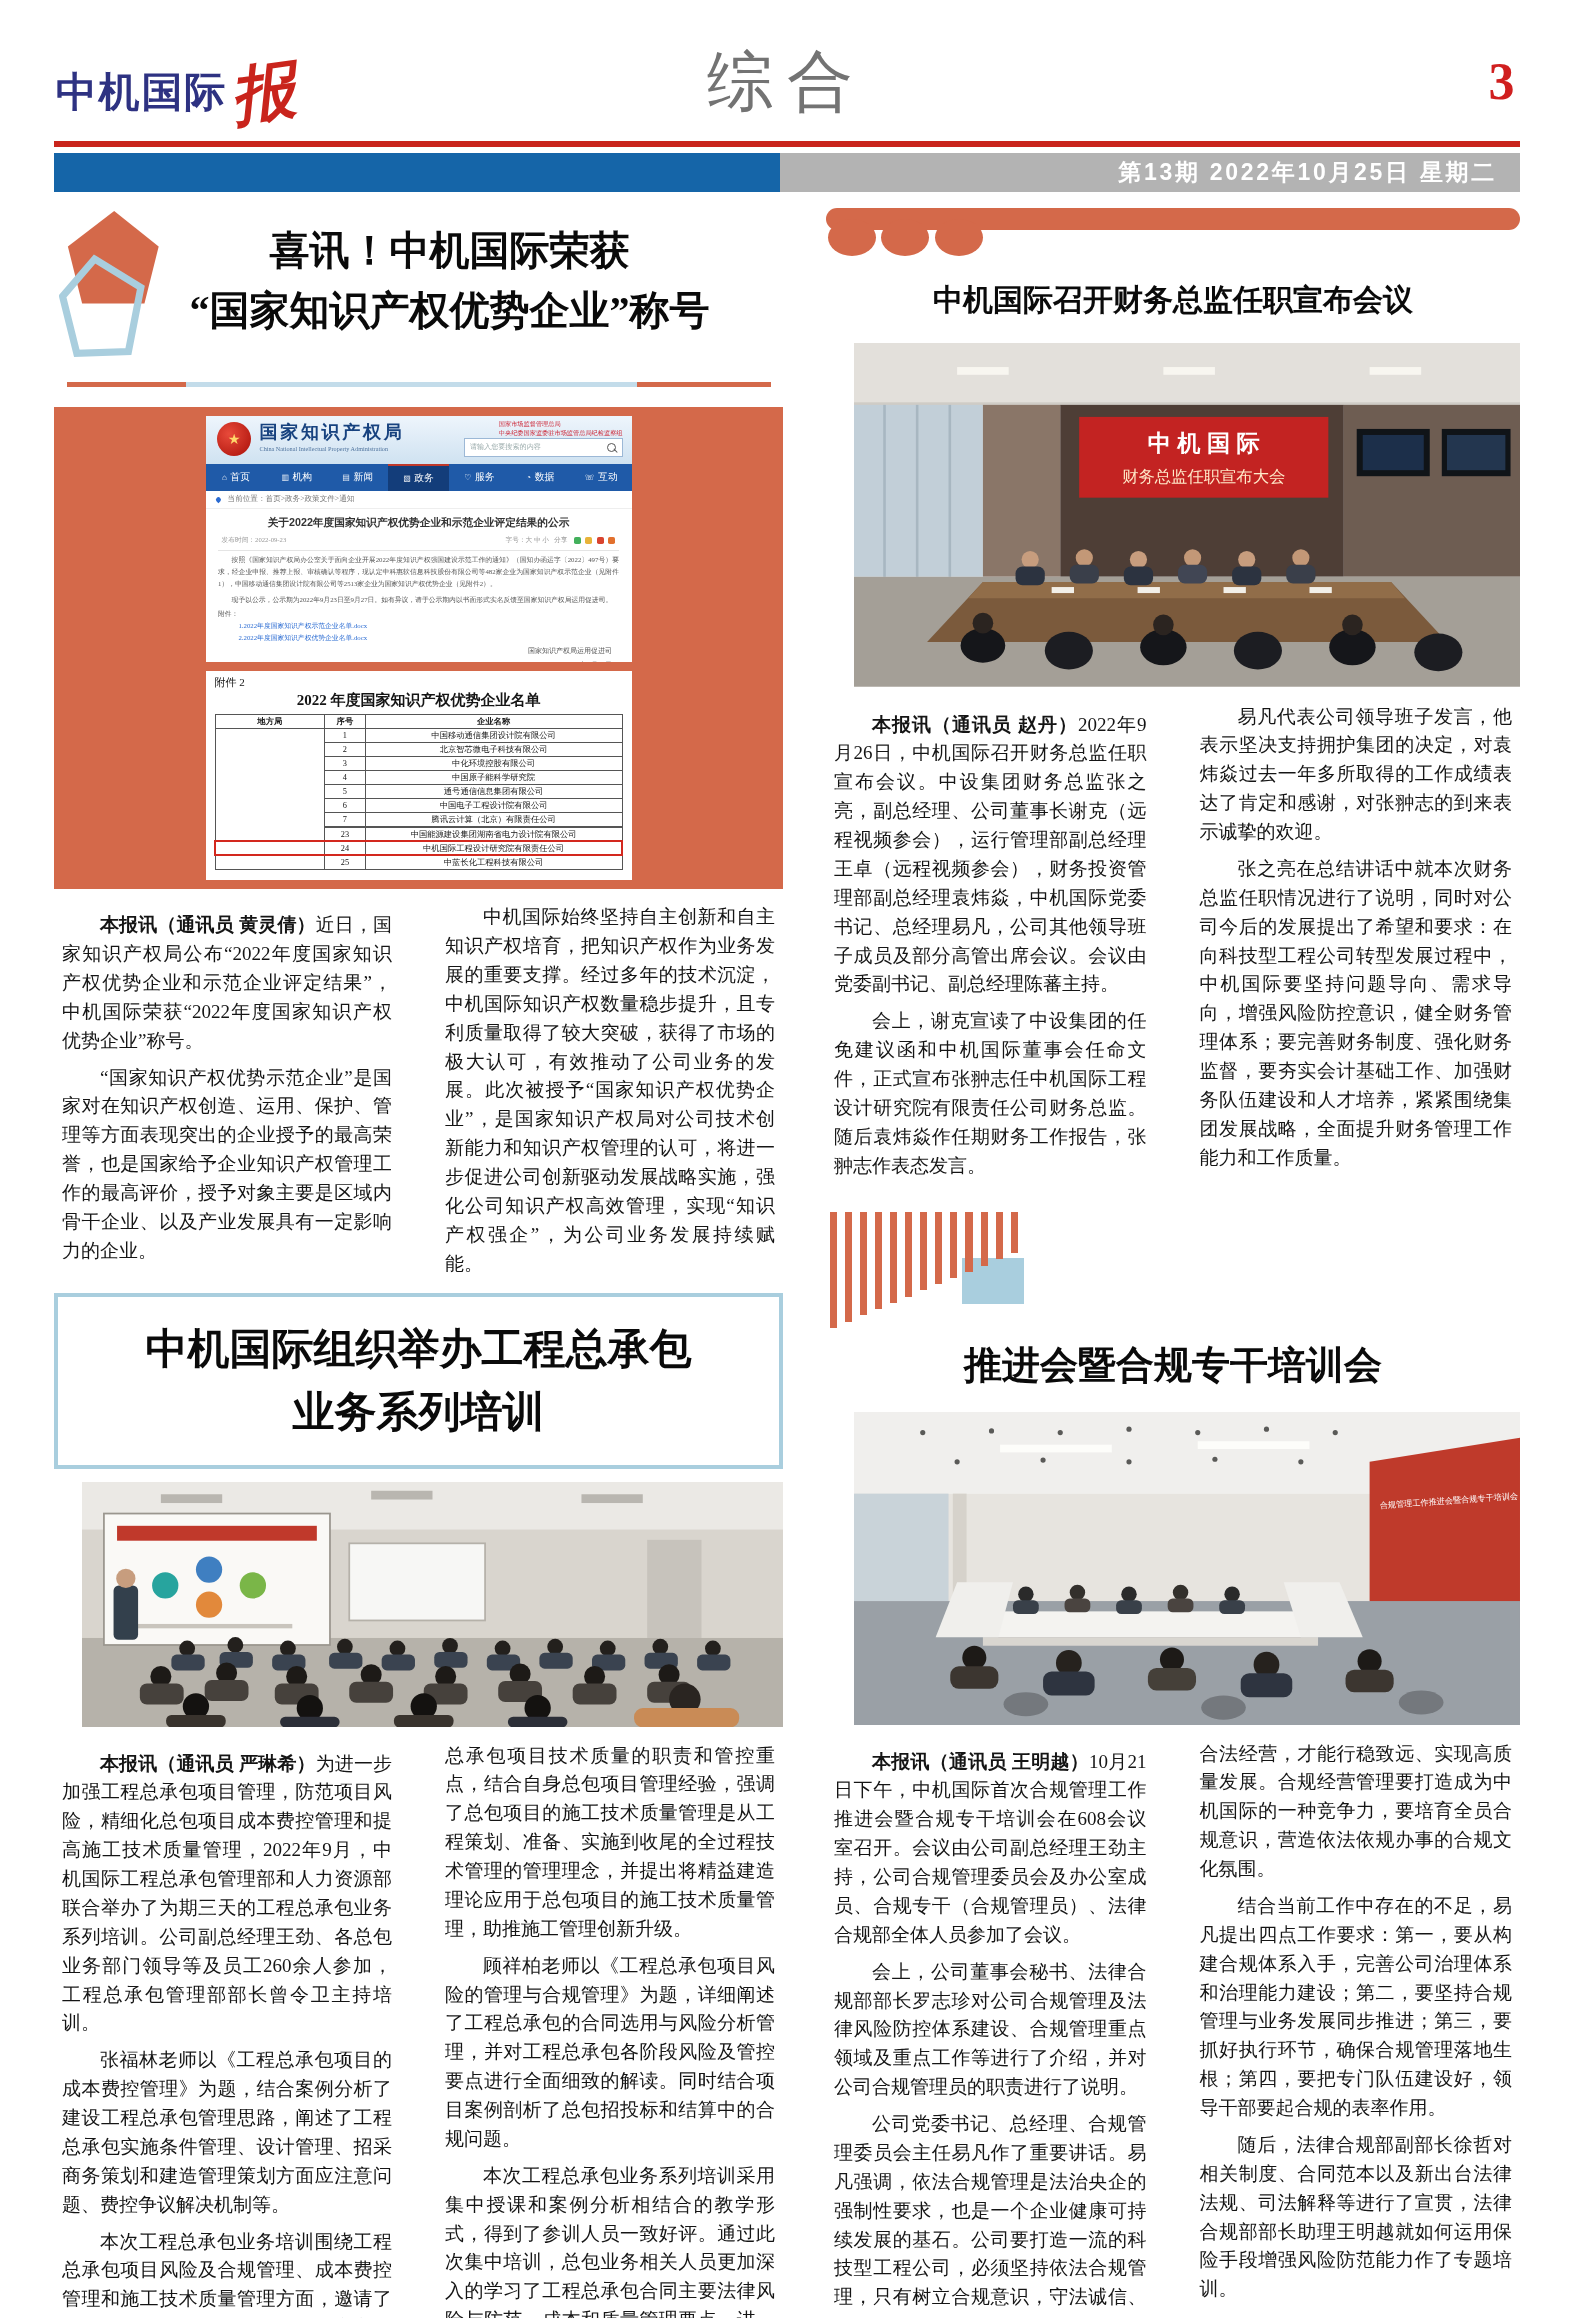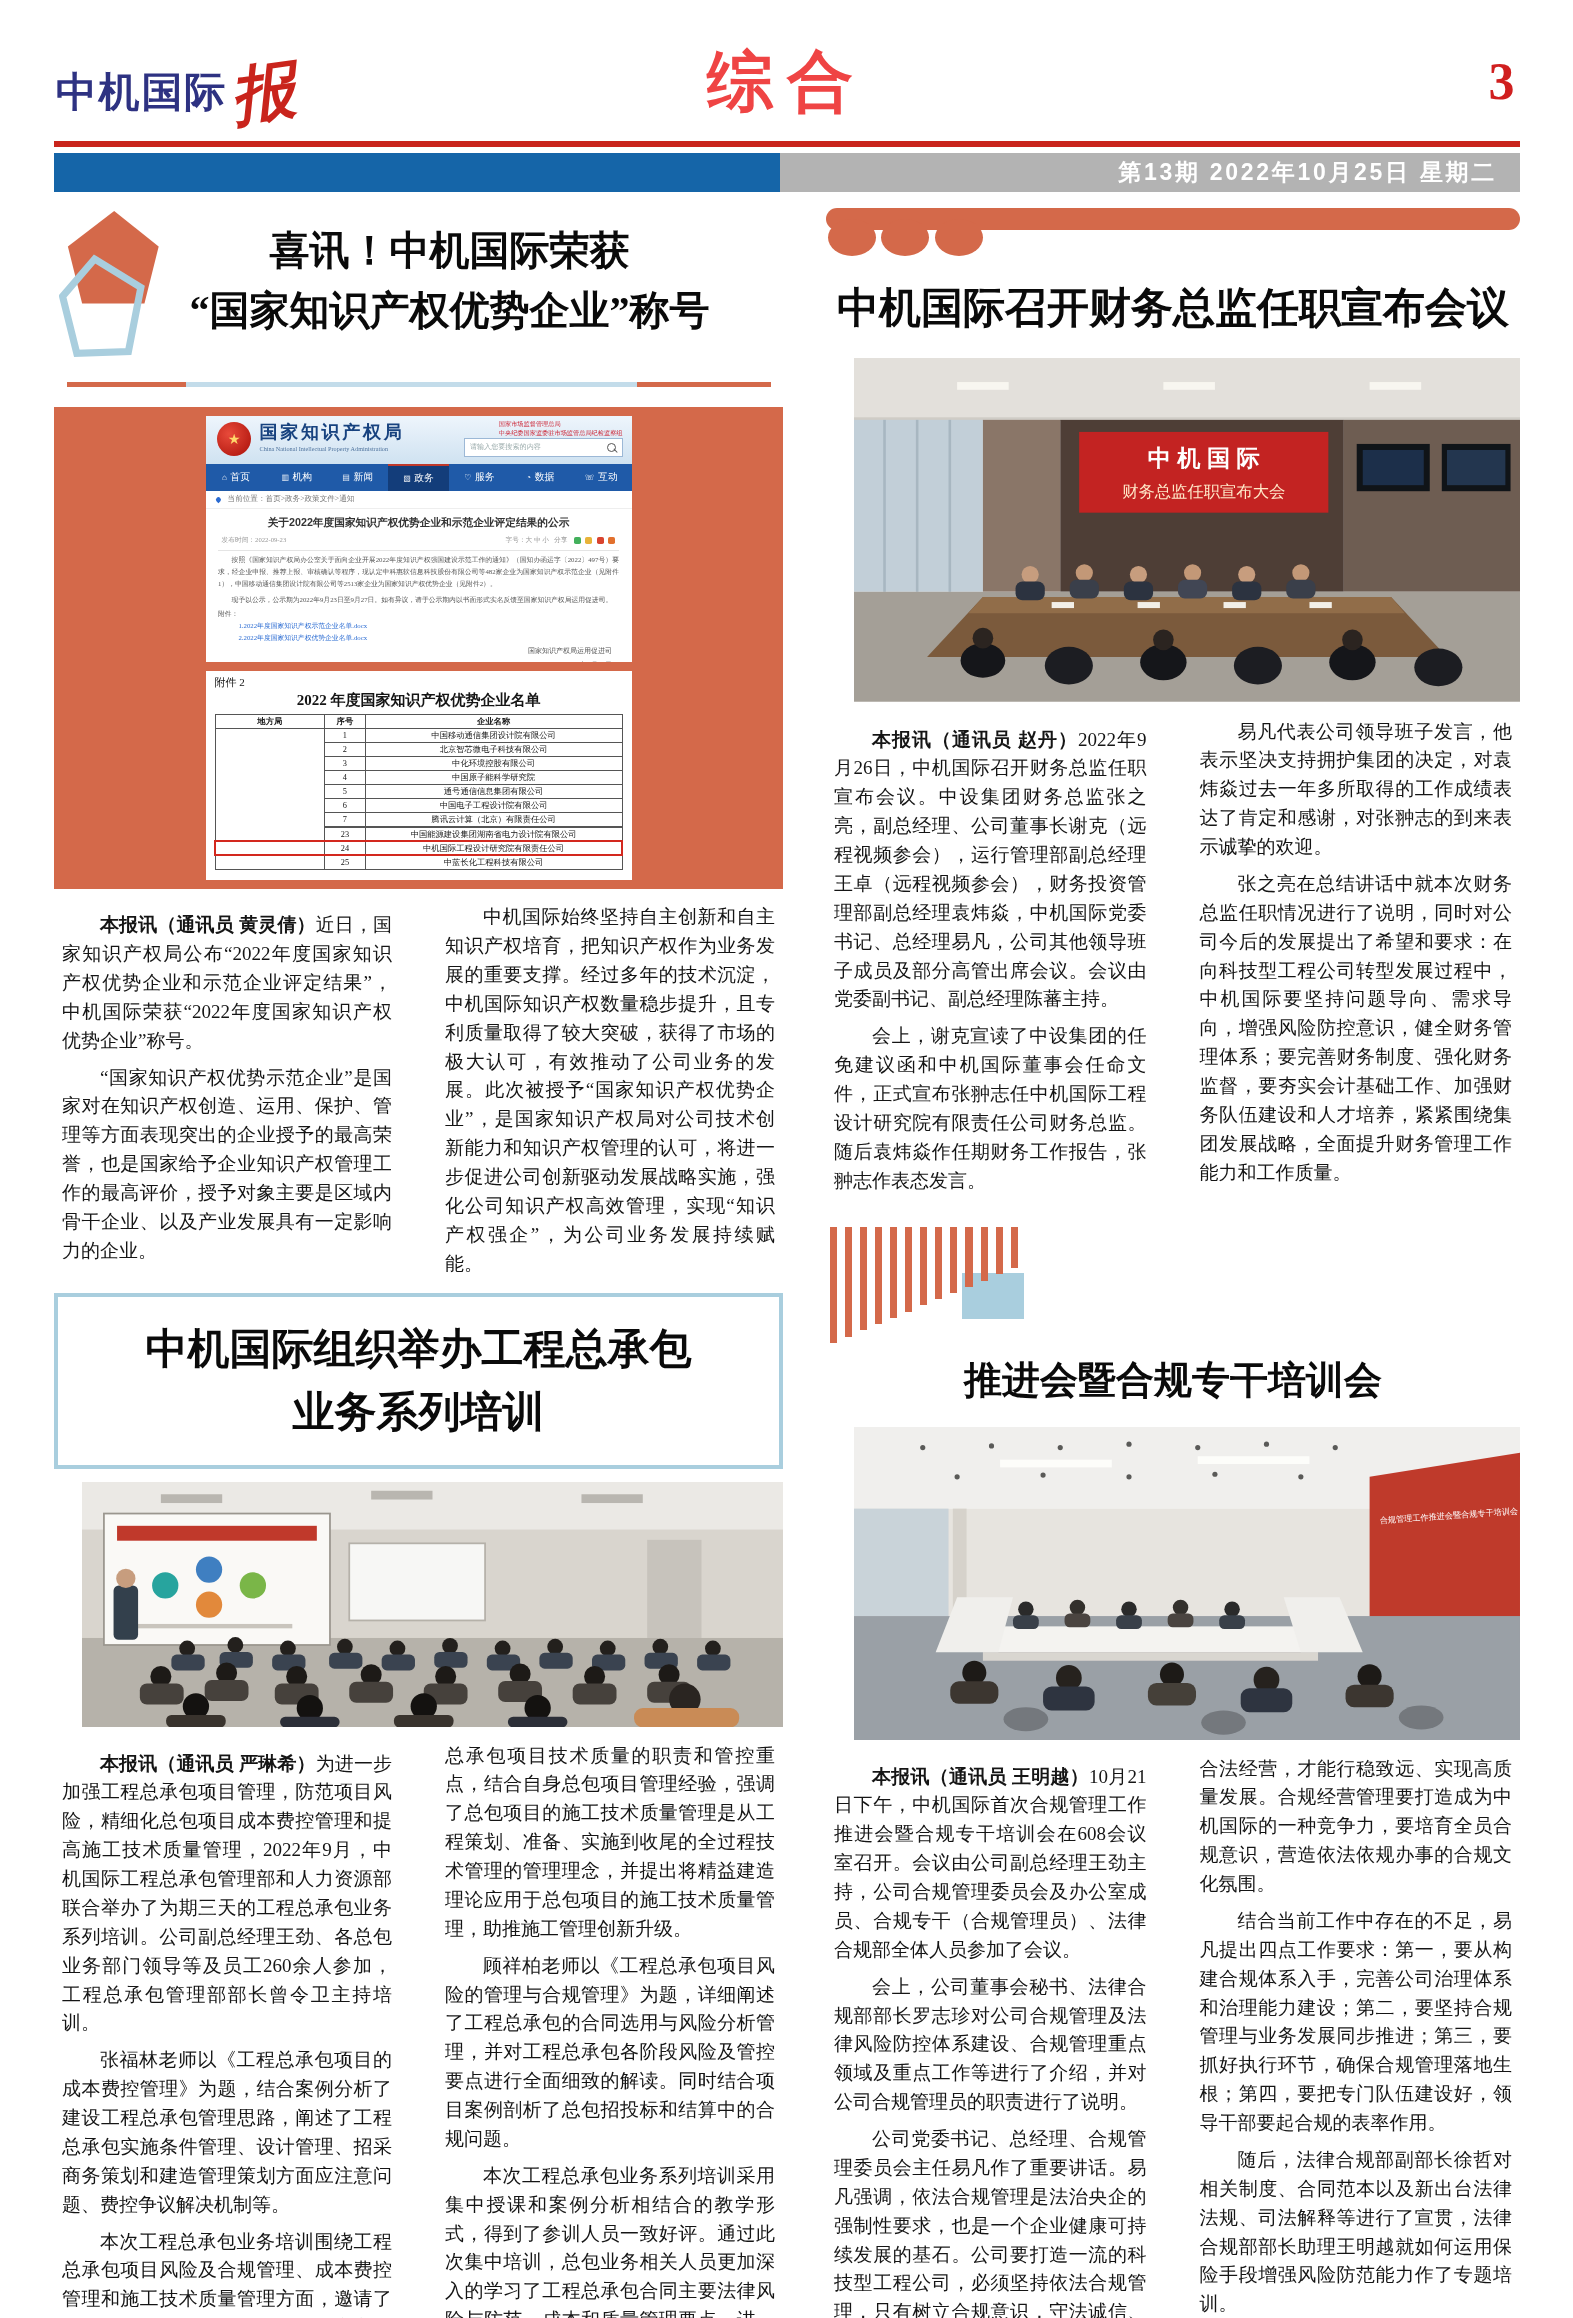--- a/index.html
+++ b/index.html
@@ -8,22 +8,22 @@
 
   
   .masthead{position:relative;height:141px;margin:0 54px;}
   .logo{position:absolute;left:1.8px;top:50px;white-space:nowrap;}
   .logo-cn{font-family:"Liberation Sans",sans-serif;font-weight:900;font-size:41px;
            color:#2e3282;letter-spacing:1.8px;}
   .logo-bao{display:inline-block;font-size:64px;font-weight:bold;color:#c9241c;
             font-family:"DejaVu Serif",serif;font-style:italic;transform:rotate(-8deg);
             vertical-align:-9px;margin-left:3.6px;}
   .section-title{position:absolute;left:0;right:0;top:37px;text-align:center;
-                 font-family:"Liberation Sans",sans-serif;font-weight:700;font-size:66px;
-                 letter-spacing:14.3px;color:#ef4444;}
+                 font-family:"Liberation Sans",sans-serif;font-weight:400;font-size:66px;
+                 letter-spacing:14.3px;color:#737373;}
   .page-num{position:absolute;right:5.4px;top:52px;font-size:52px;font-weight:bold;color:#d01f1f;}
   .red-rule{height:6.2px;background:#c9241c;margin:0 54px;}
   .issue-bar{display:flex;height:39px;margin:6.2px 54px 0;}
   .issue-blue{width:49.5%;background:#1565a8;}
   .issue-gray{flex:1;background:#b3b3b3;display:flex;align-items:center;justify-content:flex-end;
               padding-right:23px;color:#fff;font-family:"Liberation Sans",sans-serif;
               font-weight:bold;font-size:23px;letter-spacing:2.7px;}
 
   
   .cols{display:flex;margin:12.5px 54px 0;gap:43px;}
@@ -102,21 +102,21 @@
   .photo{margin-top:12.5px;line-height:0;padding-left:28px;}
   .photo svg{display:block;width:100%;height:auto;}
   .a3-body{margin-top:14.3px;}
 
   
   .a2-deco{position:relative;height:45px;margin-top:3.6px;}
   .a2-deco .bar{position:absolute;left:0;right:0;top:0;height:22px;background:#d4694a;
                 border-radius:11.6px;}
   .a2-deco .scallop{position:absolute;top:10.7px;width:48px;height:37px;border-radius:50%;
                     background:#d4694a;}
-  .a2-title{font-size:42px;margin:27px 0 21.4px;}
+  .a2-title{font-size:30px;margin:27px 0 21.4px;}
   .a2-body{margin-top:16px;}
 
   
   .a4-deco{position:relative;height:125px;margin-top:27px;}
   .stripes{position:absolute;left:3.6px;top:0;display:flex;align-items:flex-start;gap:8px;z-index:2;}
   .stripes i{width:7.1px;background:#d4694a;display:block;}
   .blue-sq{position:absolute;left:136px;top:46px;width:62px;height:46px;background:#a9cede;z-index:1;}
   .a4-title{font-size:38px;line-height:1.5;margin:0 0 18px;}
   .a4-body{margin-top:14.3px;}
 </style>

